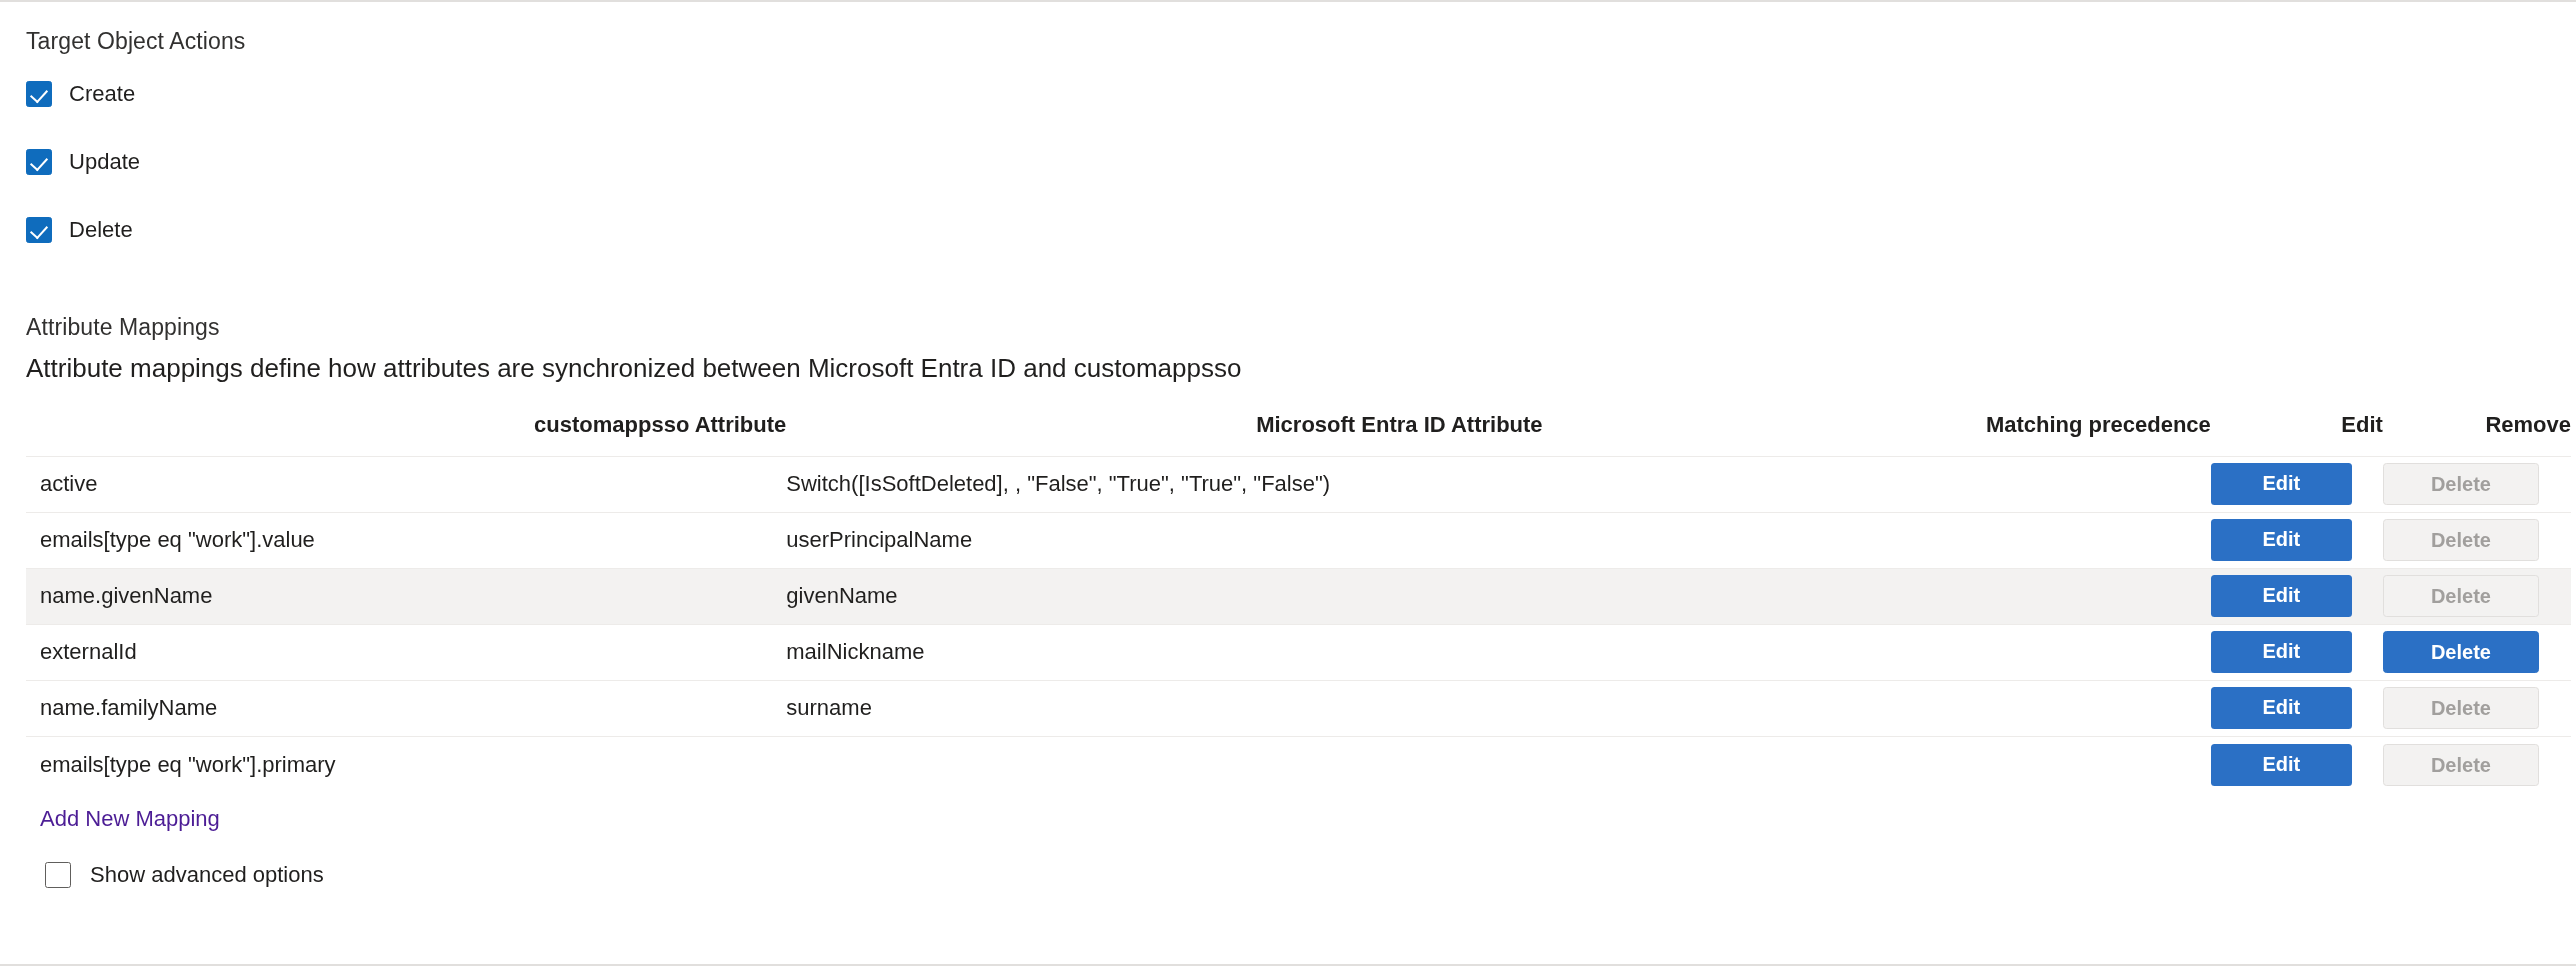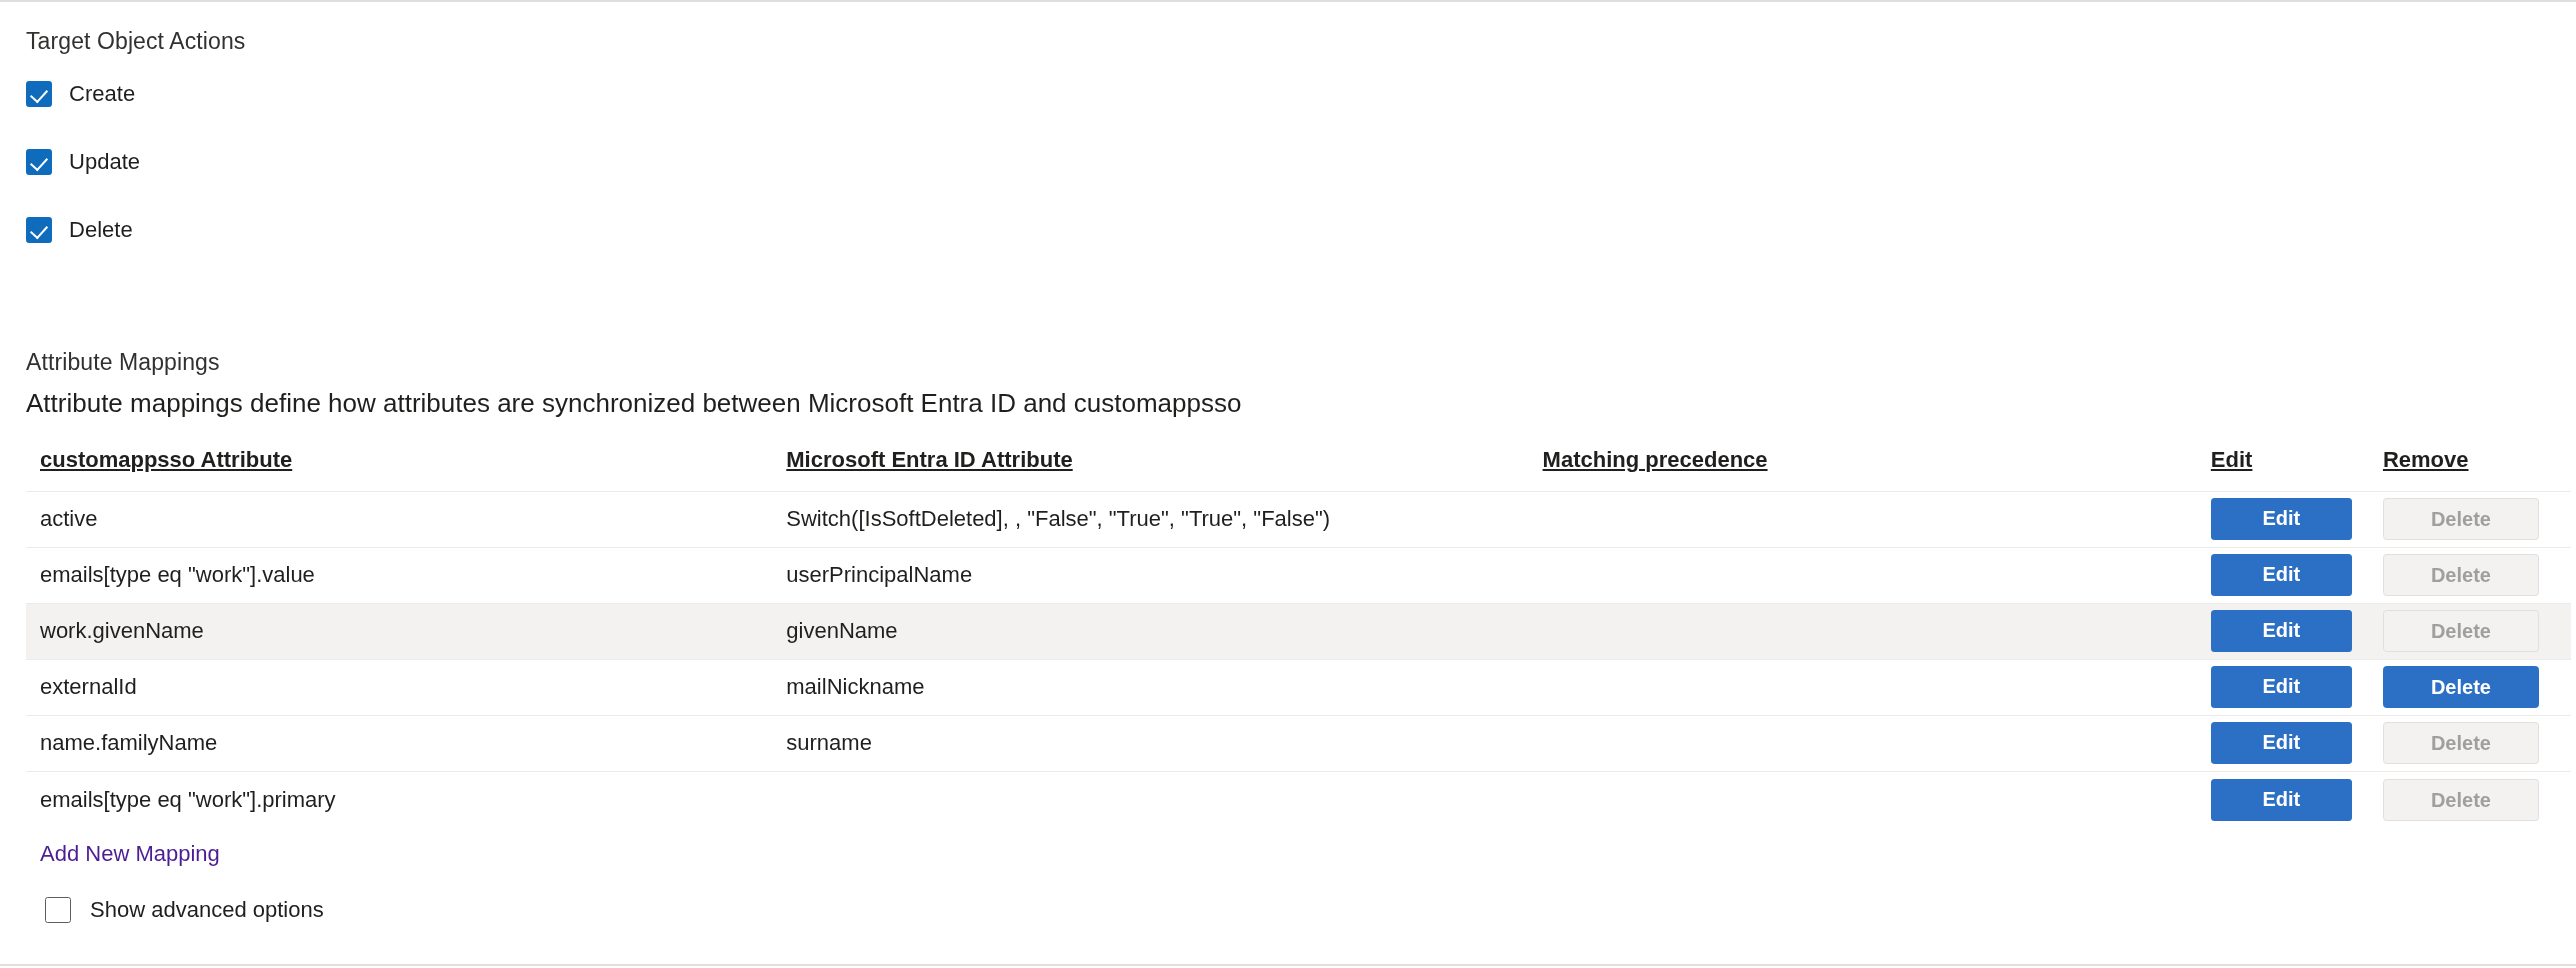--- a/index.html
+++ b/index.html
@@ -87,44 +87,43 @@
   }
   .cb-label {
     margin-left: 17.6px;
     font-size: 22px;
     color: #201f1e;
   }
 
   
   .mappings {
     position: absolute;
-    top: 349px;
+    top: 314px;
     left: 26px;
     width: 2545px;
   }
   .mappings-title { margin-bottom: 12.3px; }
   .mappings-desc {
     font-size: 26px;
     color: #201f1e;
     margin-bottom: 28px;
   }
 
   table.map-table {
     border-collapse: collapse;
     width: 2545px;
     table-layout: fixed;
   }
   table.map-table th {
-    text-align: left;
+    text-align: right;
     font-size: 22px;
     font-weight: 700;
     color: #201f1e;
     padding: 0 0 17.6px 0;
     vertical-align: bottom;
-    text-decoration: underline;
   }
   table.map-table td {
     font-size: 22px;
     color: #201f1e;
     border-top: 0.9px solid #edebe9;
     height: 56px;
     vertical-align: middle;
     padding: 0;
   }
   tr.alt td { background: #f3f2f1; }
@@ -241,21 +240,21 @@
           <td class="col-c"></td>
           <td class="col-d">
             <span class="btn btn-edit">Edit</span>
           </td>
           <td class="col-e">
             <span class="btn btn-delete">Delete</span>
           </td>
         </tr>
 
         <tr class="alt">
-          <td class="col-a">work.givenName</td>
+          <td class="col-a">name.givenName</td>
           <td class="col-b">givenName</td>
           <td class="col-c"></td>
           <td class="col-d">
             <span class="btn btn-edit">Edit</span>
           </td>
           <td class="col-e">
             <span class="btn btn-delete">Delete</span>
           </td>
         </tr>
 

